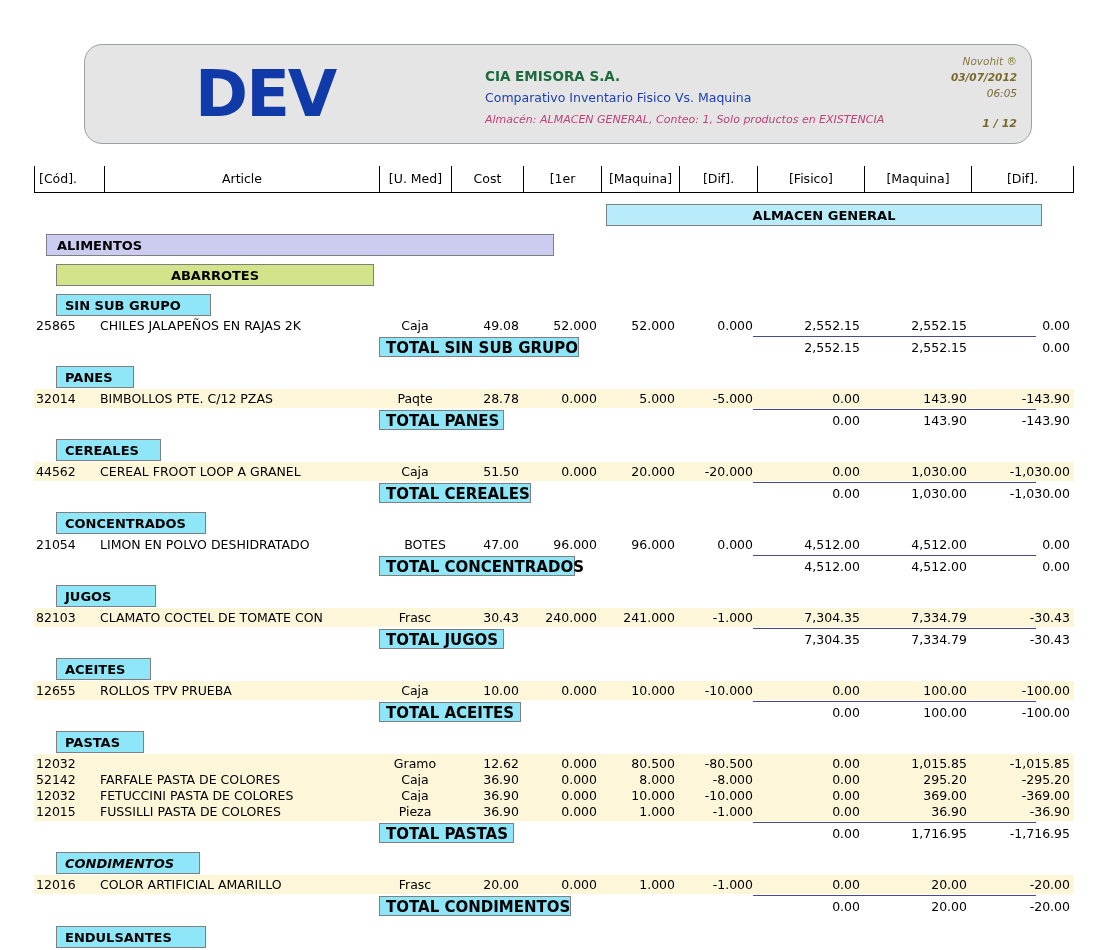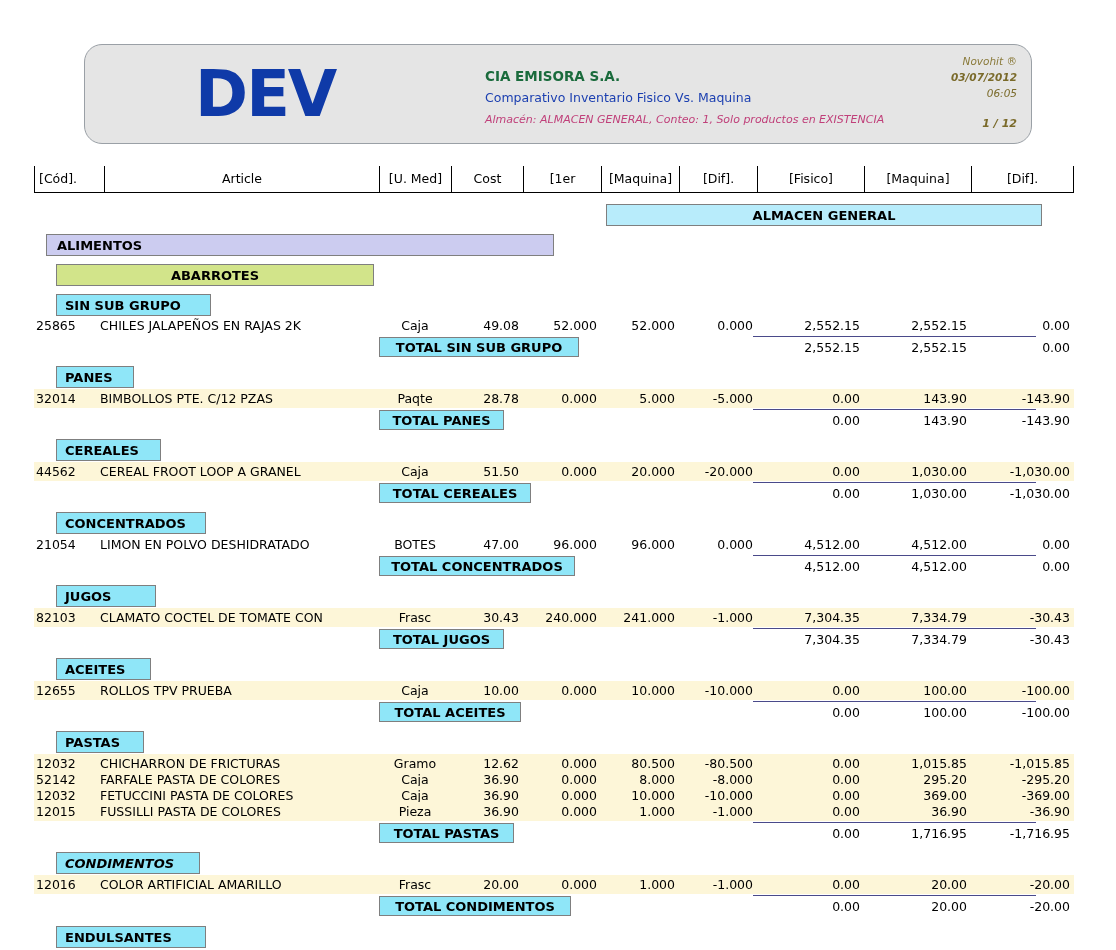--- a/index.html
+++ b/index.html
@@ -187,26 +187,25 @@
     font-size: 12.5px;
     line-height: 21px;
   }
   .totrow .label {
     position: absolute;
     left: 345px;
     top: 0;
     height: 20px;
     line-height: 20px;
     font-weight: bold;
-    font-size: 13px;
+    font-size: 15px;
     background: #8fe6f8;
     border: 1px solid #7f7f7f;
     box-sizing: border-box;
     padding: 0 6px;
-    text-align: center;
     white-space: nowrap;
   }
   .totrow .f {
     position: absolute;
     top: 0;
     height: 21px;
     line-height: 21px;
     text-align: right;
     white-space: nowrap;
   }
@@ -313,21 +312,21 @@
     <div class="label" style="width:152px;">TOTAL CEREALES</div>
     <div class="f" style="left:719px; width:107px;">0.00</div>
     <div class="f" style="left:826px; width:107px;">1,030.00</div>
     <div class="f" style="left:933px; width:103px;">-1,030.00</div>
   </div>
 
   <div class="banner sub2" style="left:56px; top:512px; width:150px;">CONCENTRADOS</div>
   <div class="row" style="top:535px;">
     <div class="f l" style="left:2px;   width:62px;">21054</div>
     <div class="f l" style="left:66px;  width:276px;">LIMON EN POLVO DESHIDRATADO</div>
-    <div class="f c" style="left:345px; width:72px;">BOTES</div>
+    <div class="f c" style="left:355px; width:72px;">BOTES</div>
     <div class="f r" style="left:413px; width:72px;">47.00</div>
     <div class="f r" style="left:485px; width:78px;">96.000</div>
     <div class="f r" style="left:563px; width:78px;">96.000</div>
     <div class="f r" style="left:641px; width:78px;">0.000</div>
     <div class="f r" style="left:719px; width:107px;">4,512.00</div>
     <div class="f r" style="left:826px; width:107px;">4,512.00</div>
     <div class="f r" style="left:933px; width:103px;">0.00</div>
   </div>
   <div class="totline" style="left:753px; top:555px; width:283px;"></div>
   <div class="totrow" style="top:556px;">
@@ -376,21 +375,20 @@
     <div class="label" style="width:142px;">TOTAL ACEITES</div>
     <div class="f" style="left:719px; width:107px;">0.00</div>
     <div class="f" style="left:826px; width:107px;">100.00</div>
     <div class="f" style="left:933px; width:103px;">-100.00</div>
   </div>
 
   <div class="banner sub2" style="left:56px; top:731px; width:88px;">PASTAS</div>
 
   <div class="row shaded" style="top:754px;">
     <div class="f l" style="left:2px;   width:62px;">12032</div>
-    <div class="f l" style="left:66px;  width:276px;">CHICHARRON DE FRICTURAS</div>
     <div class="f c" style="left:345px; width:72px;">Gramo</div>
     <div class="f r" style="left:413px; width:72px;">12.62</div>
     <div class="f r" style="left:485px; width:78px;">0.000</div>
     <div class="f r" style="left:563px; width:78px;">80.500</div>
     <div class="f r" style="left:641px; width:78px;">-80.500</div>
     <div class="f r" style="left:719px; width:107px;">0.00</div>
     <div class="f r" style="left:826px; width:107px;">1,015.85</div>
     <div class="f r" style="left:933px; width:103px;">-1,015.85</div>
   </div>
   <div class="row shaded" style="top:770px;">

